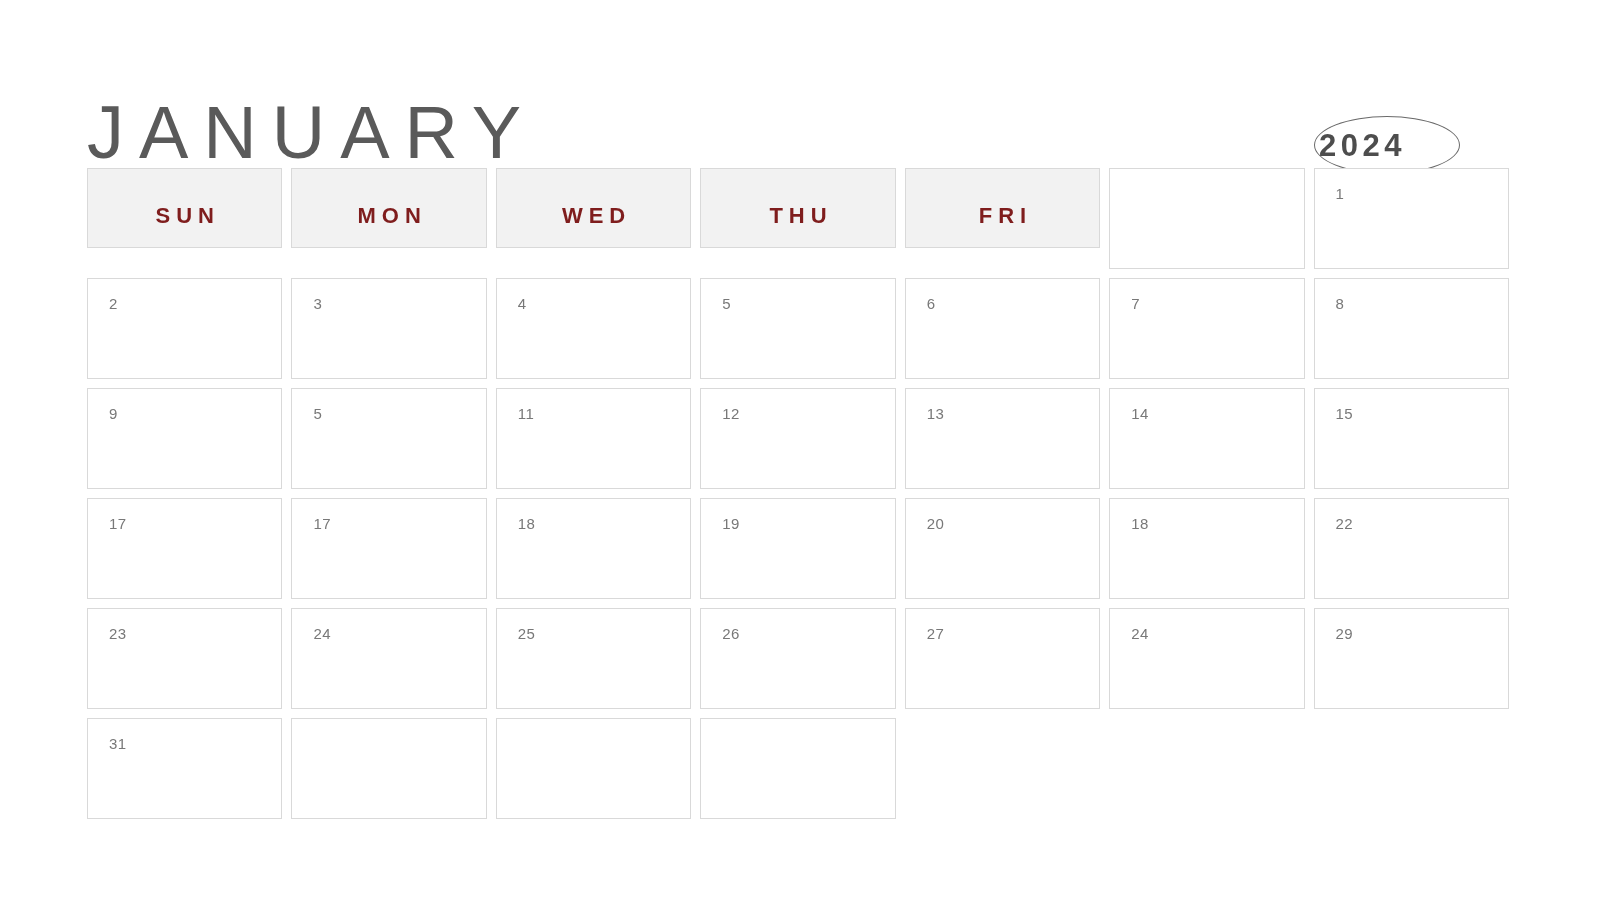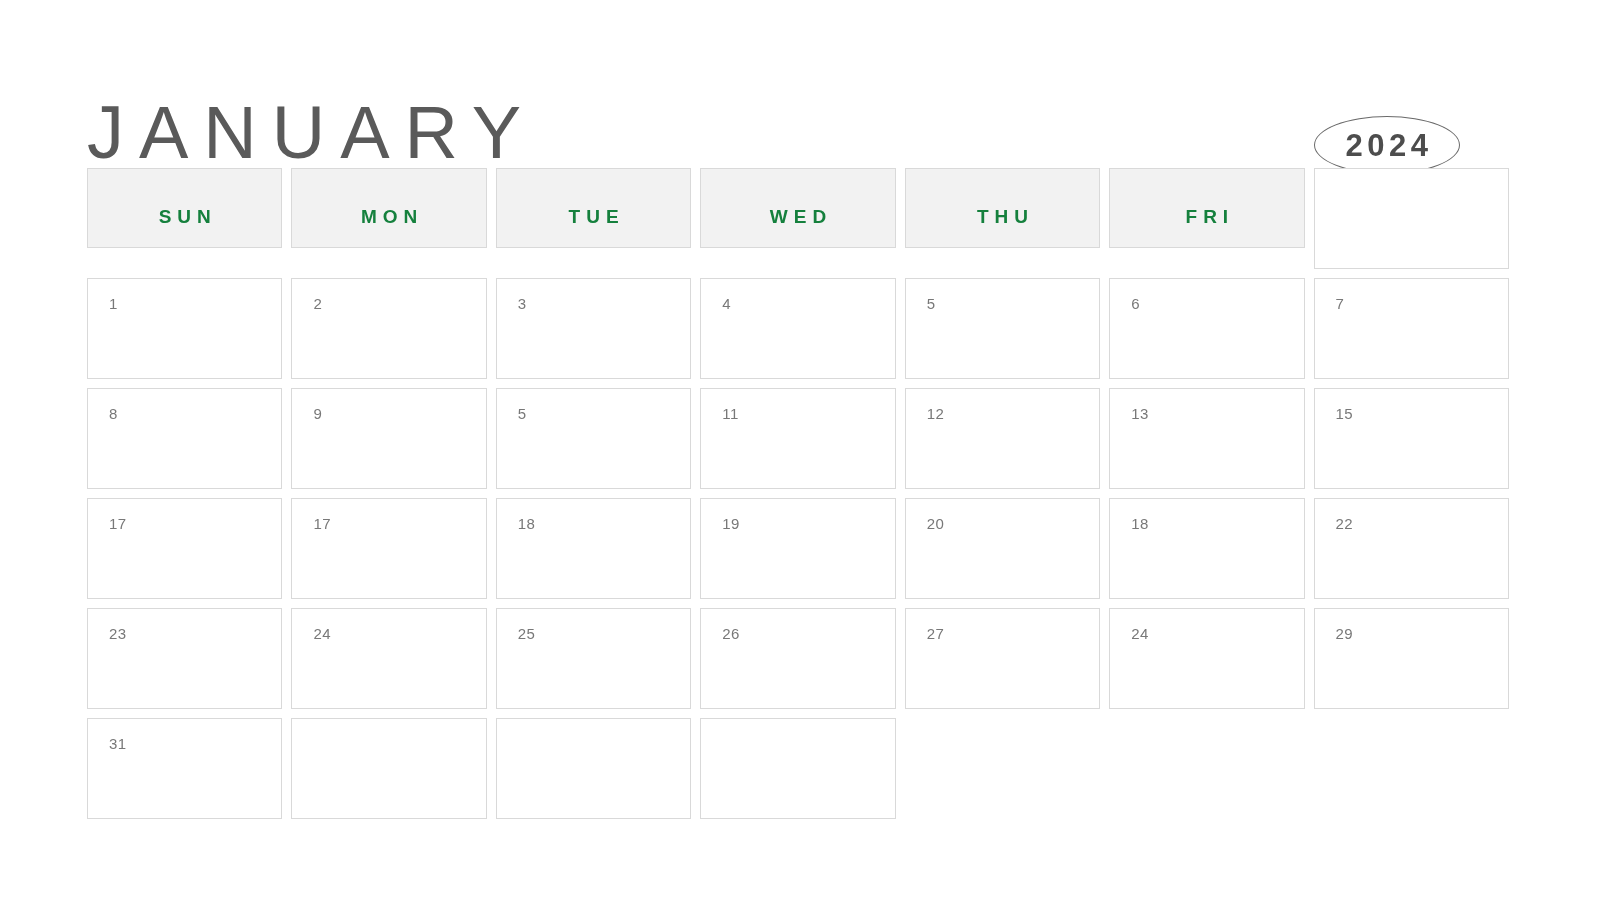--- a/index.html
+++ b/index.html
@@ -46,21 +46,21 @@
   .year-badge {
     position: absolute;
     right: 49px;
     top: 26px;
     width: 146px;
     height: 58px;
     border: 1.4px solid #6a6a6a;
     border-radius: 50%;
     display: flex;
     align-items: center;
-    justify-content: center;
+    justify-content: flex-start;
     box-sizing: border-box;
   }
 
   .year-text {
     font-size: 31px;
     font-weight: 700;
     letter-spacing: 4.5px;
     color: #4d4d4d;
     line-height: 1;
     padding-left: 4px;
@@ -83,24 +83,24 @@
     height: 80px;
     background: #f2f2f2;
     border: 1px solid #d9d9d9;
     box-sizing: border-box;
     display: flex;
     align-items: center;
     justify-content: center;
   }
 
   .weekday-label {
-    font-size: 19px;
+    font-size: 22px;
     font-weight: 600;
     letter-spacing: 6px;
-    color: #15803d;
+    color: #7f1d1d;
     padding-left: 6px;
     line-height: 1;
     white-space: nowrap;
     margin-top: 16px;
   }
 
   .day-cell {
     height: 101px;
     background: #ffffff;
     border: 1px solid #d9d9d9;
@@ -138,23 +138,20 @@
 
   <div class="cal-grid">
 
     <div class="weekday-cell">
       <span class="weekday-label">SUN</span>
     </div>
     <div class="weekday-cell">
       <span class="weekday-label">MON</span>
     </div>
     <div class="weekday-cell">
-      <span class="weekday-label">TUE</span>
-    </div>
-    <div class="weekday-cell">
       <span class="weekday-label">WED</span>
     </div>
     <div class="weekday-cell">
       <span class="weekday-label">THU</span>
     </div>
     <div class="weekday-cell">
       <span class="weekday-label">FRI</span>
     </div>
 
     <div class="day-cell is-empty">
@@ -194,20 +191,23 @@
     <div class="day-cell">
       <span class="day-number">11</span>
     </div>
     <div class="day-cell">
       <span class="day-number">12</span>
     </div>
     <div class="day-cell">
       <span class="day-number">13</span>
     </div>
 
+    <div class="day-cell">
+      <span class="day-number">14</span>
+    </div>
     <div class="day-cell">
       <span class="day-number">15</span>
     </div>
     <div class="day-cell">
       <span class="day-number">17</span>
     </div>
     <div class="day-cell">
       <span class="day-number">17</span>
     </div>
     <div class="day-cell">

